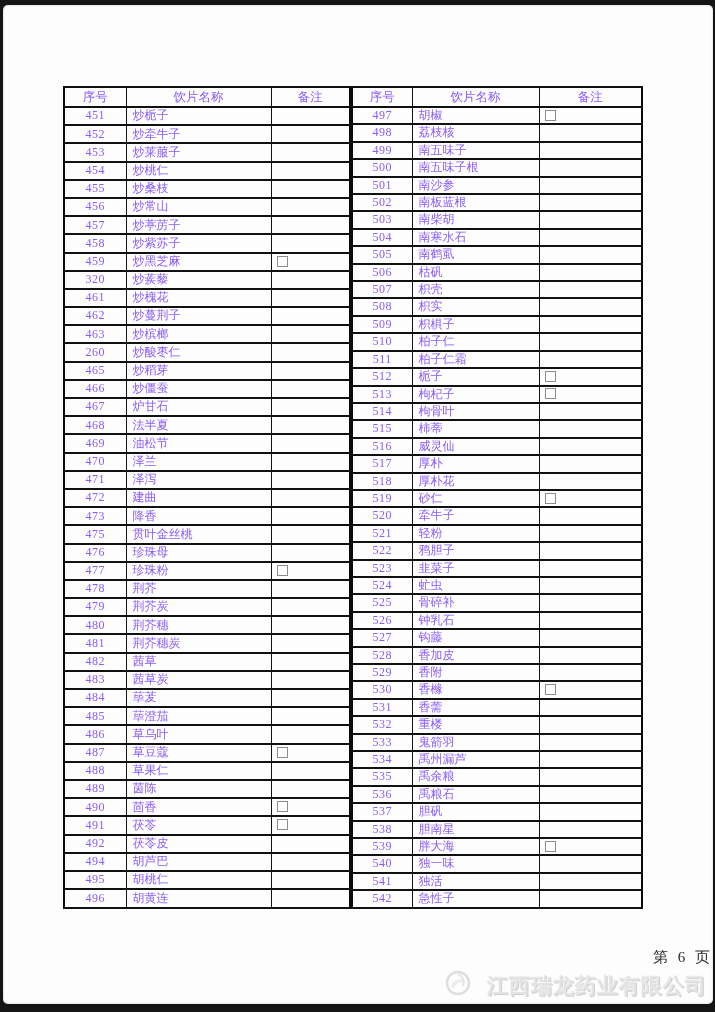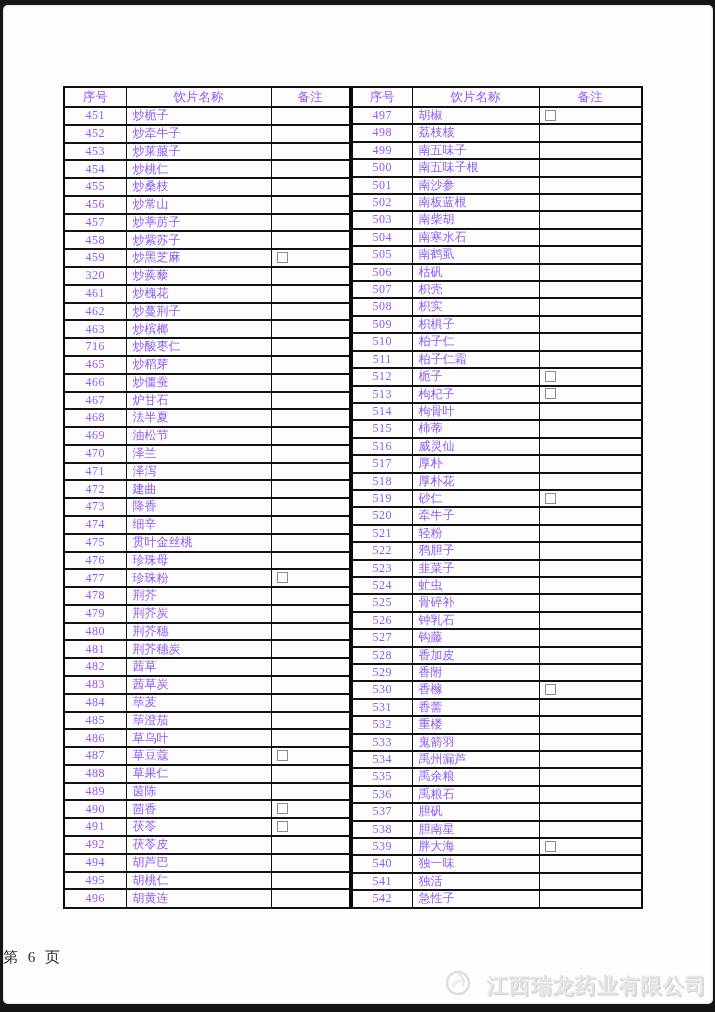--- a/index.html
+++ b/index.html
@@ -59,21 +59,21 @@
     width:9px;height:9px;
     border:1.5px solid #8c8c8c;
     background:#fff;
     margin-left:5px;
     vertical-align:middle;
     margin-top:-2px;
   }
   .footer{
     position:absolute;
     top:943px;left:0;width:100%;
-    text-align:left;
+    text-align:right;
     font-size:15px;
     letter-spacing:3px;
     color:#2a2a2a;
   }
   .watermark{
     position:absolute;
     top:963px;right:6px;
     display:flex;
     align-items:center;
     gap:14px;
@@ -167,21 +167,21 @@
             <td class="col-no">462</td>
             <td class="col-name">炒蔓荆子</td>
             <td class="col-remark"></td>
           </tr>
           <tr>
             <td class="col-no">463</td>
             <td class="col-name">炒槟榔</td>
             <td class="col-remark"></td>
           </tr>
           <tr>
-            <td class="col-no">716</td>
+            <td class="col-no">260</td>
             <td class="col-name">炒酸枣仁</td>
             <td class="col-remark"></td>
           </tr>
           <tr>
             <td class="col-no">465</td>
             <td class="col-name">炒稻芽</td>
             <td class="col-remark"></td>
           </tr>
           <tr>
             <td class="col-no">466</td>
@@ -214,25 +214,20 @@
             <td class="col-remark"></td>
           </tr>
           <tr>
             <td class="col-no">472</td>
             <td class="col-name">建曲</td>
             <td class="col-remark"></td>
           </tr>
           <tr>
             <td class="col-no">473</td>
             <td class="col-name">降香</td>
-            <td class="col-remark"></td>
-          </tr>
-          <tr>
-            <td class="col-no">474</td>
-            <td class="col-name">细辛</td>
             <td class="col-remark"></td>
           </tr>
           <tr>
             <td class="col-no">475</td>
             <td class="col-name">贯叶金丝桃</td>
             <td class="col-remark"></td>
           </tr>
           <tr>
             <td class="col-no">476</td>
             <td class="col-name">珍珠母</td>

